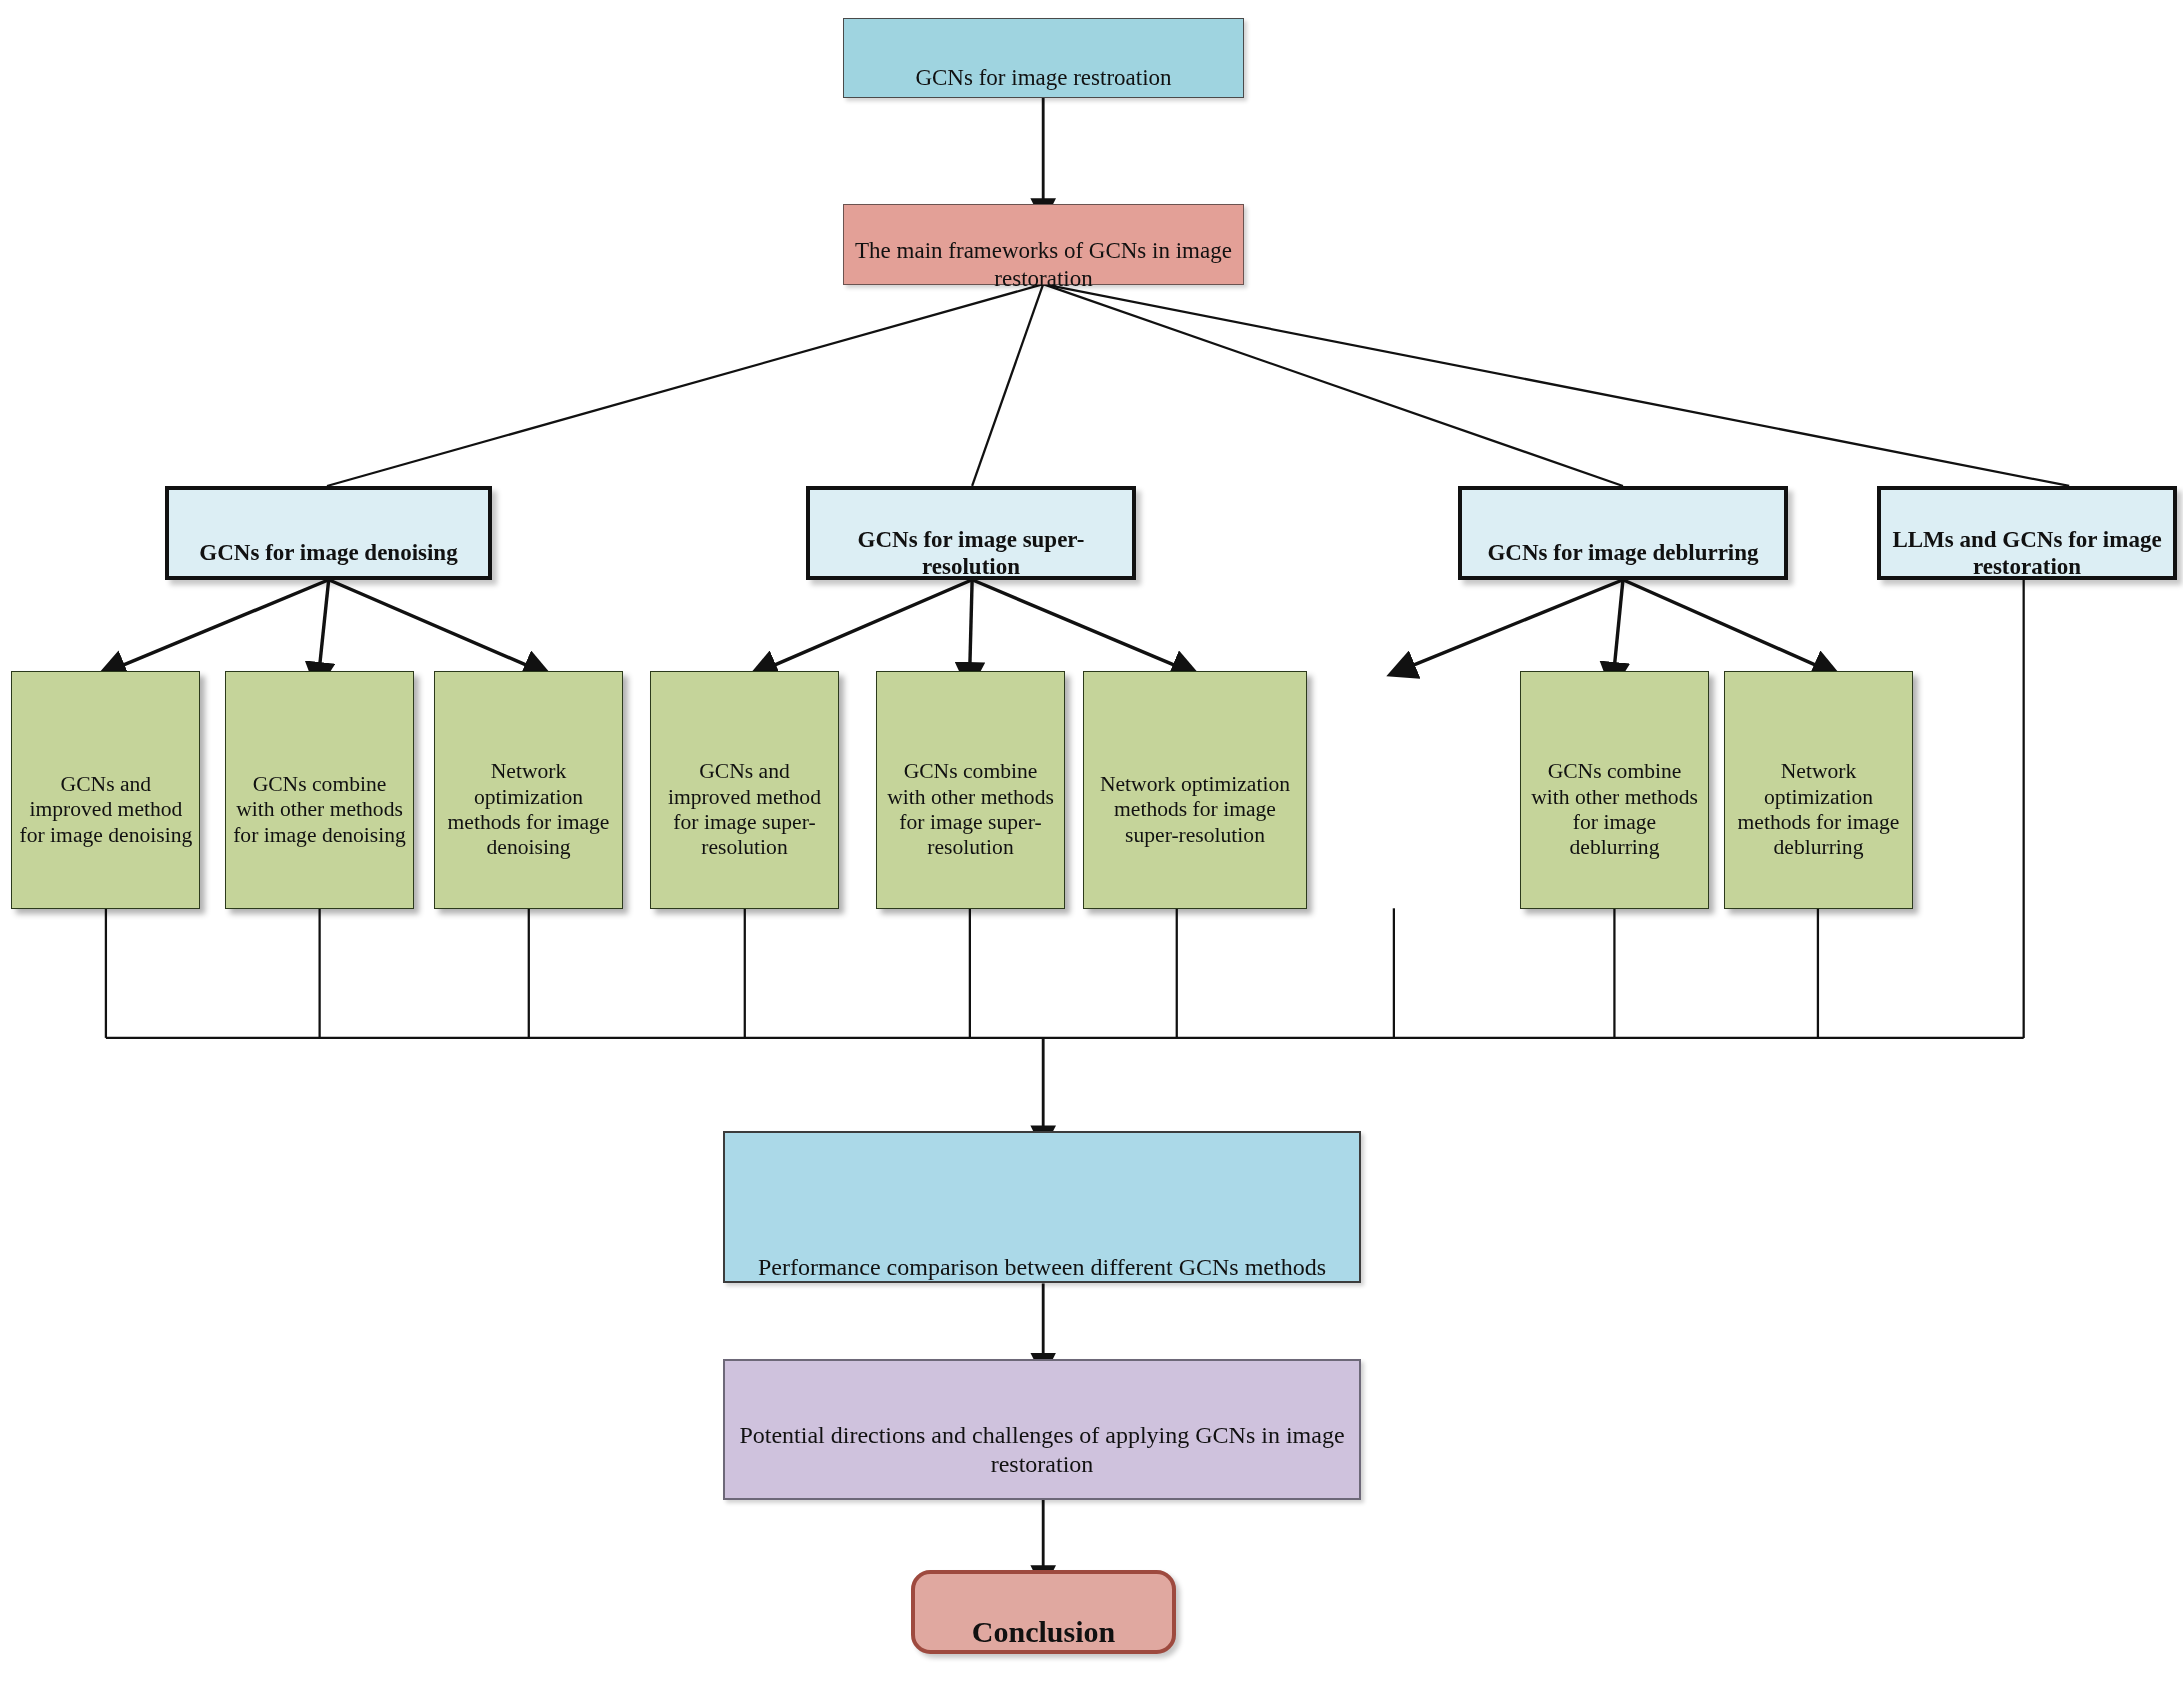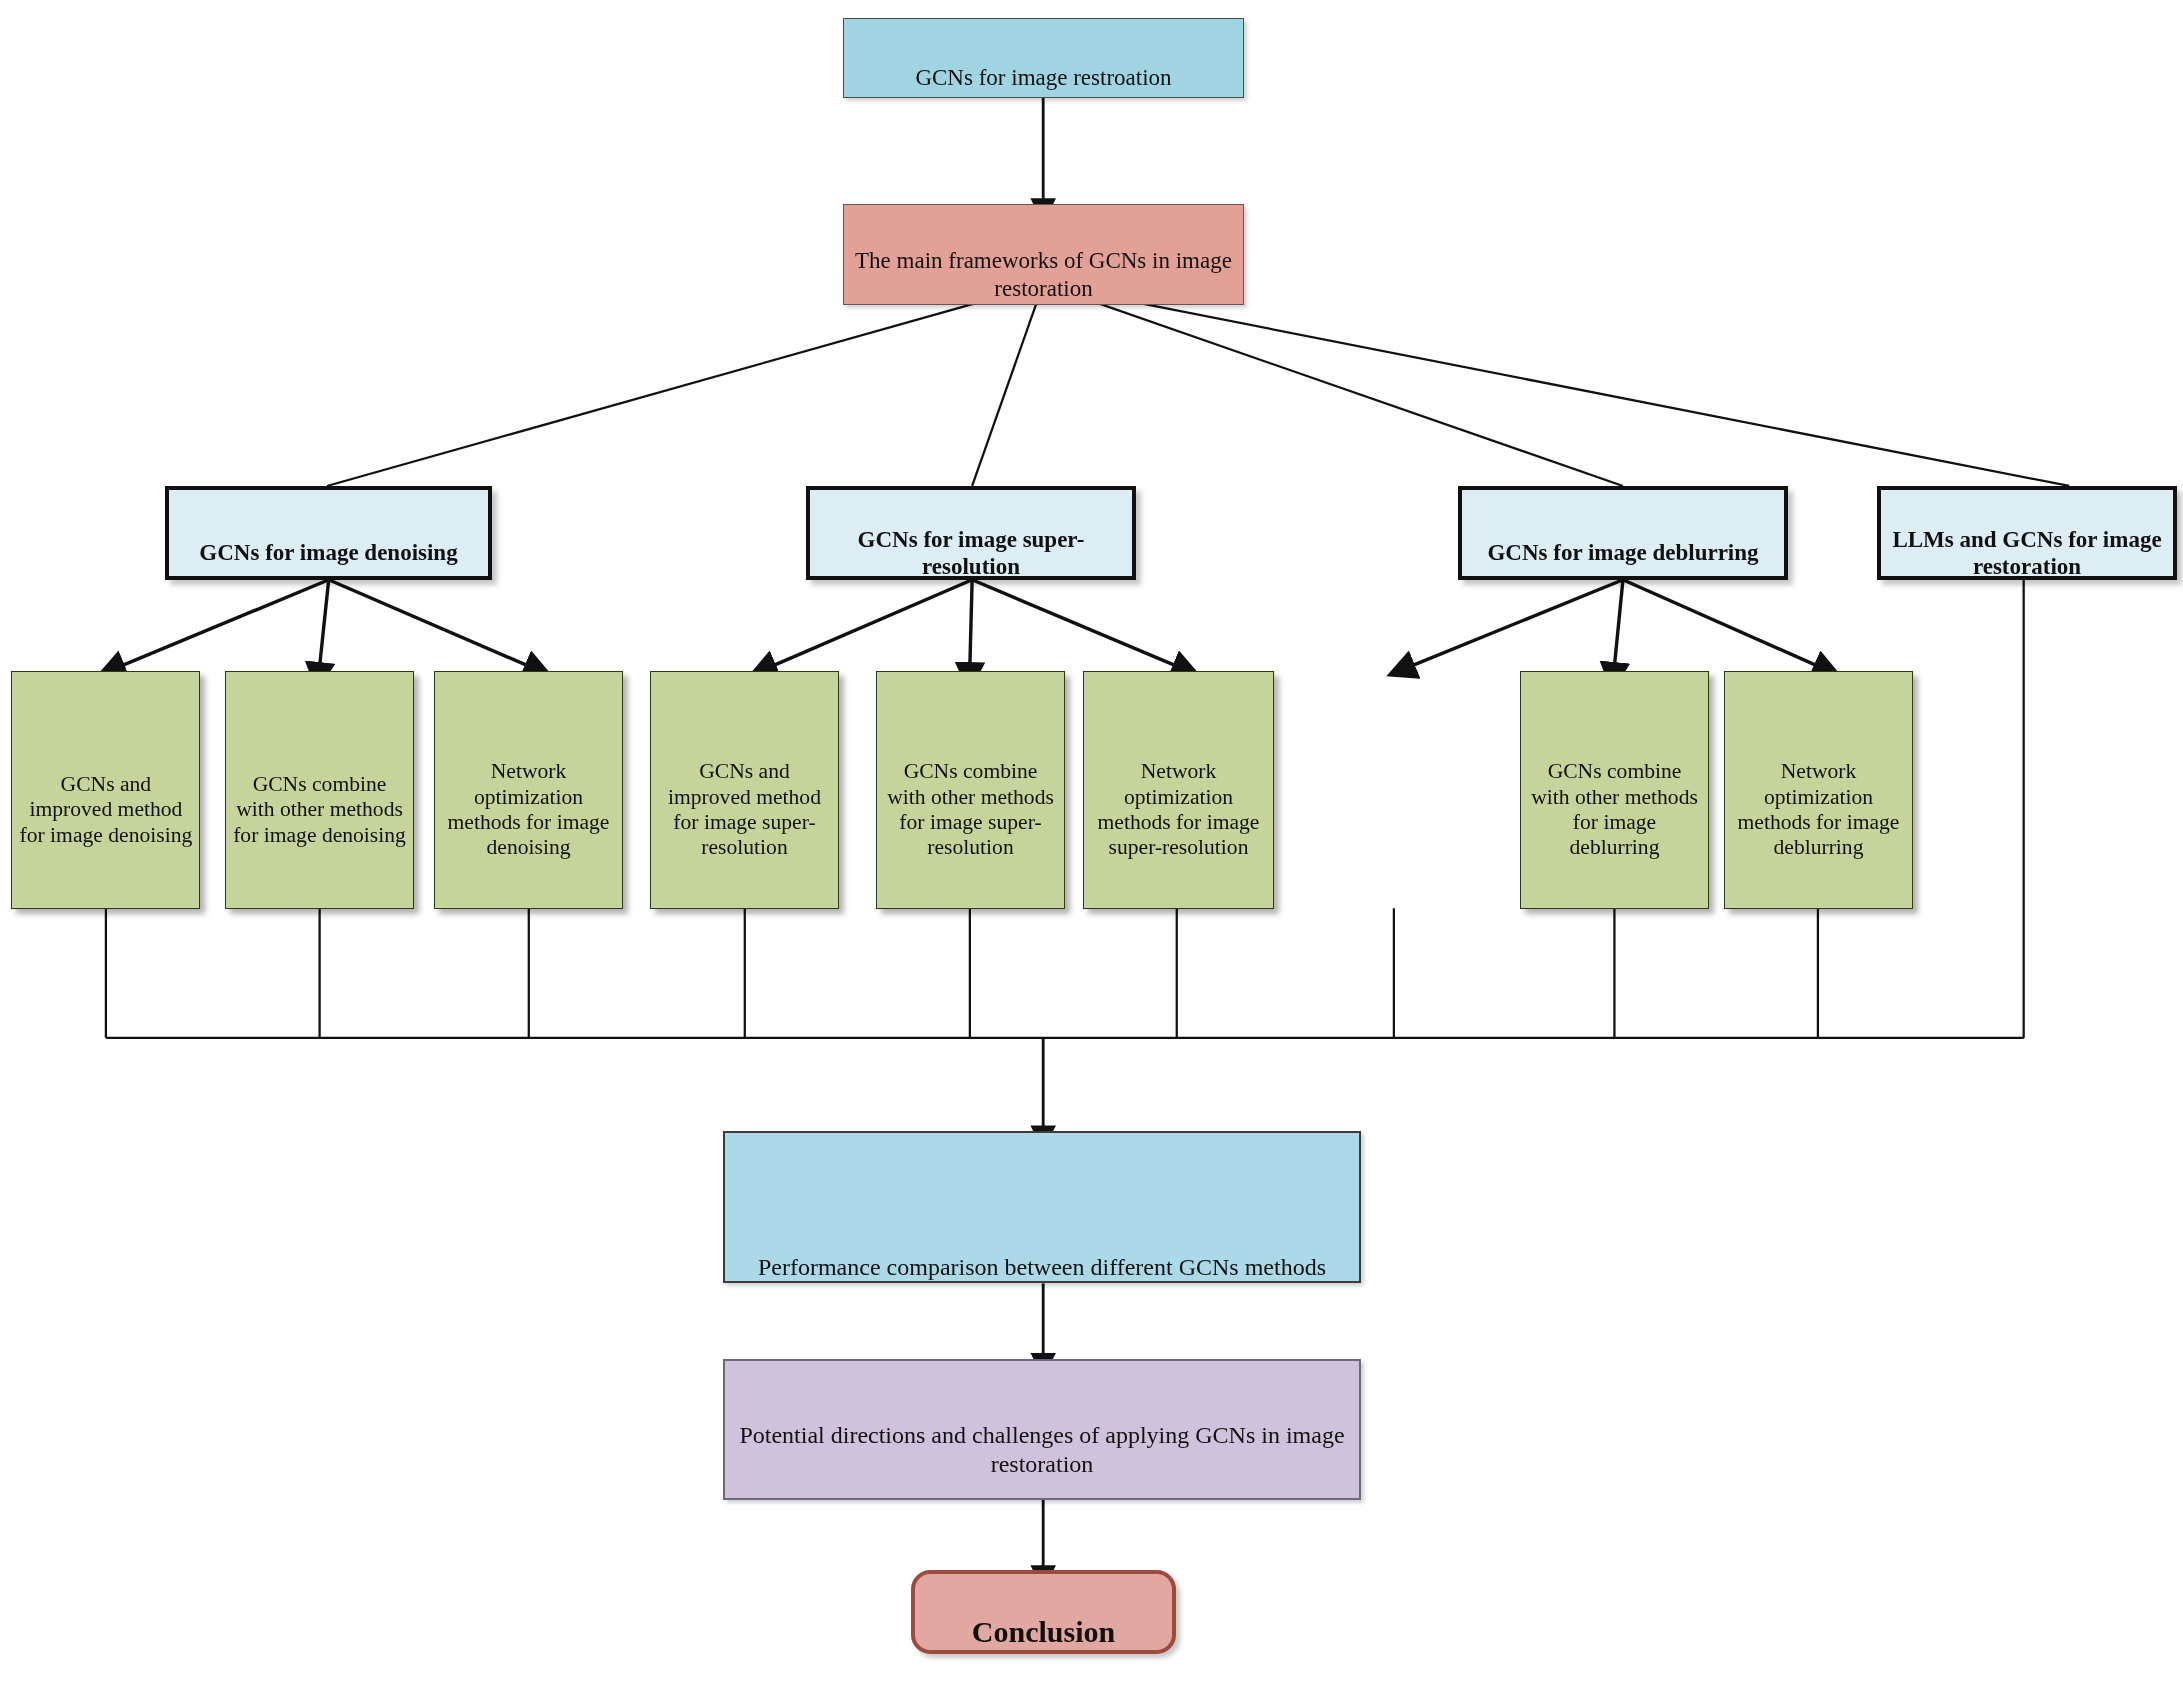--- a/index.html
+++ b/index.html
@@ -102,21 +102,21 @@
 
     <g>
       <line x1="1835" y1="2638" x2="1835" y2="2760" stroke="#111" stroke-width="5" marker-end="url(#ah)"></line>
     </g>
   </svg>
 
   <div class="node n-top" style="left:843px;top:18px;width:401px;height:80px;">
     <span class="txt">GCNs for image restroation</span>
   </div>
 
-  <div class="node n-frame" style="left:843px;top:204px;width:401px;height:101px;">
+  <div class="node n-frame" style="left:843px;top:204px;width:401px;height:81px;">
     <span class="txt">The main frameworks of GCNs in image restoration</span>
   </div>
 
   <div class="node n-cat" style="left:165px;top:486px;width:327px;height:94px;">
     <span class="txt">GCNs for image denoising</span>
   </div>
 
   <div class="node n-cat" style="left:806px;top:486px;width:330px;height:94px;">
     <span class="txt">GCNs for image super-resolution</span>
   </div>
@@ -142,21 +142,21 @@
   </div>
 
   <div class="node n-leaf" style="left:650px;top:671px;width:189px;height:238px;">
     <span class="txt">GCNs and improved method for image super-resolution</span>
   </div>
 
   <div class="node n-leaf" style="left:876px;top:671px;width:189px;height:238px;">
     <span class="txt">GCNs combine with other methods for image super-resolution</span>
   </div>
 
-  <div class="node n-leaf" style="left:1083px;top:671px;width:191px;height:238px;">
+  <div class="node n-leaf" style="left:1083px;top:671px;width:224px;height:238px;">
     <span class="txt">Network optimization methods for image super-resolution</span>
   </div>
 
 
   <div class="node n-leaf" style="left:1520px;top:671px;width:189px;height:238px;">
     <span class="txt">GCNs combine with other methods for image deblurring</span>
   </div>
 
   <div class="node n-leaf" style="left:1724px;top:671px;width:189px;height:238px;">
     <span class="txt">Network optimization methods for image deblurring</span>

